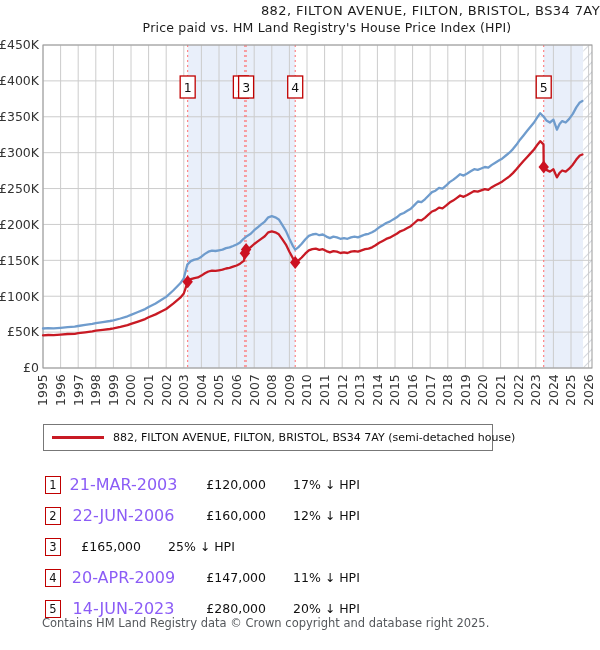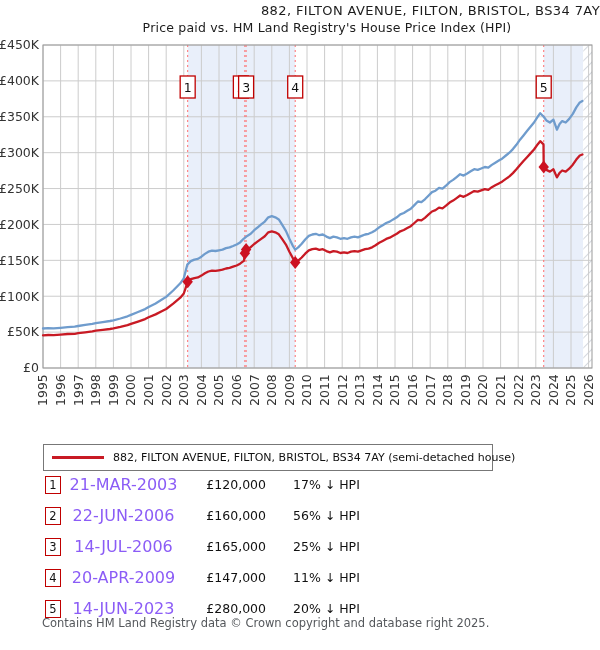--- a/index.html
+++ b/index.html
@@ -12,21 +12,21 @@
     position:absolute;top:3px;left:0;width:600px;text-align:right;
     font-size:13px;color:#1c1c1c;letter-spacing:.4px;
   }
   .subtitle{
     position:absolute;top:20px;left:0;width:600px;text-align:center;
     font-size:12.5px;color:#1c1c1c;letter-spacing:.2px;padding-left:27px;
   }
   #chart-svg{position:absolute;top:0;left:0;}
   #chart-svg text{font-family:"DejaVu Sans","Liberation Sans",sans-serif;}
   .legend{
-    position:absolute;top:444px;left:43px;width:450px;
+    position:absolute;top:424px;left:43px;width:450px;
     border:1px solid #777;background:#fff;padding:3px 6px 4px 6px;box-sizing:border-box;
   }
   .lrow{display:flex;align-items:center;height:18px;}
   .lswatch{display:inline-block;width:52px;height:3px;margin:0 9px 0 2px;flex:0 0 auto;}
   .llabel{font-size:11px;color:#111;white-space:nowrap;}
   .sales-table{position:absolute;top:469px;left:45px;width:540px;}
   .trow{display:flex;align-items:center;height:31px;}
   .nbox{
     flex:0 0 auto;width:14px;height:16px;border:1.5px solid #c00000;background:#fff;
     display:flex;align-items:center;justify-content:center;
@@ -177,25 +177,24 @@
   <div class="trow">
     <span class="nbox">1</span>
     <span class="tdate">21-MAR-2003</span>
     <span class="tprice">£120,000</span>
     <span class="tpct">17% ↓ HPI</span>
   </div>
   <div class="trow">
     <span class="nbox">2</span>
     <span class="tdate">22-JUN-2006</span>
     <span class="tprice">£160,000</span>
-    <span class="tpct">56% ↓ HPI</span>
+    <span class="tpct">12% ↓ HPI</span>
   </div>
   <div class="trow">
     <span class="nbox">3</span>
-    <span class="tdate">14-JUL-2006</span>
     <span class="tprice">£165,000</span>
     <span class="tpct">25% ↓ HPI</span>
   </div>
   <div class="trow">
     <span class="nbox">4</span>
     <span class="tdate">20-APR-2009</span>
     <span class="tprice">£147,000</span>
     <span class="tpct">11% ↓ HPI</span>
   </div>
   <div class="trow">

